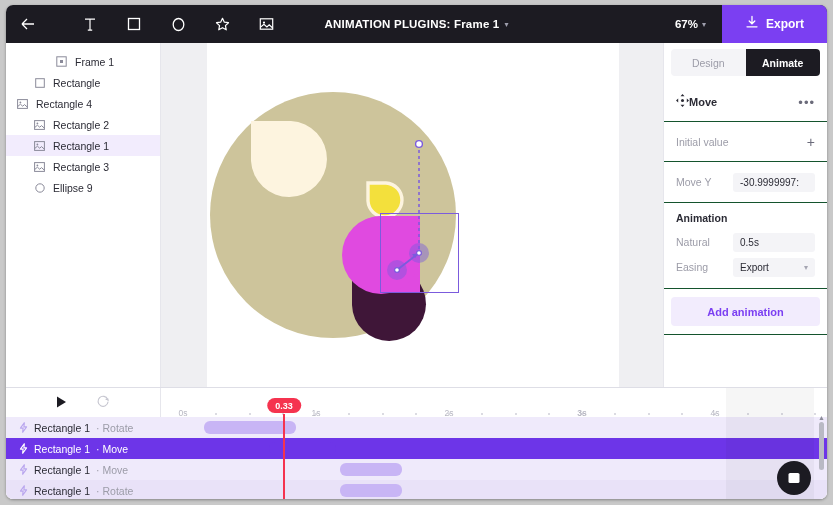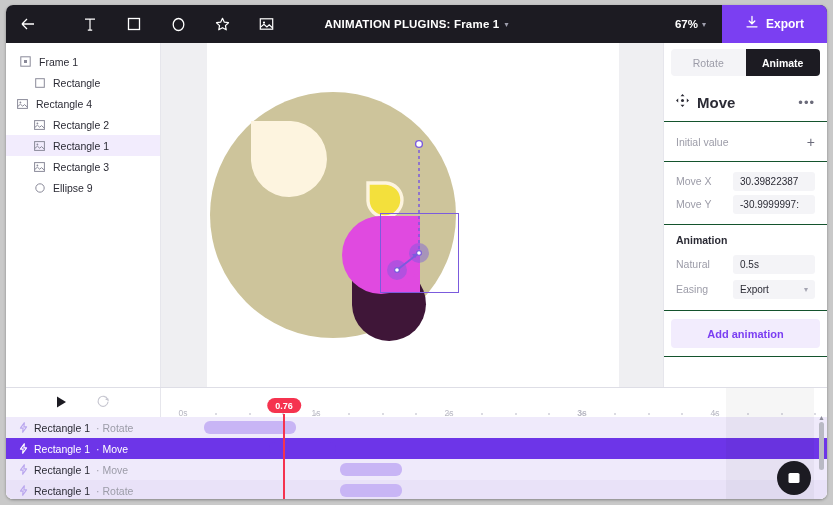--- a/index.html
+++ b/index.html
@@ -99,21 +99,21 @@
     flex: 1; display: flex; align-items: center; justify-content: center;
     font-size: 10.5px; cursor: pointer;
   }
   .tab.inactive { background: #f4f4f7; color: #9c9ca8; }
   .tab.active { background: #1c1b22; color: #fff; font-weight: bold; }
   .rsec { border-top: 1px solid #14532d; }
   #moverow {
     height: 38px; display: flex; align-items: center; padding: 0 12px;
     margin-top: 7px;
   }
-  #moverow .ttl { font-size: 15px; font-weight: bold; color: #2b2b35; margin-left: 8px; }
+  #moverow .ttl { font-size: 11px; font-weight: bold; color: #2b2b35; }
   #moverow .dots {
     margin-left: auto; color: #6b6b7a; font-size: 13px; letter-spacing: 1px;
     cursor: pointer; line-height: 1;
   }
   #initrow { height: 39px; display: flex; align-items: center; padding: 0 12px; }
   #initrow .lbl { font-size: 10.5px; color: #9c9ca8; }
   #initrow .plus { margin-left: auto; font-size: 14px; color: #6b6b7a; cursor: pointer; line-height: 1; }
   .proprow {
     height: 22px; display: flex; align-items: center; padding: 0 12px;
   }
@@ -278,21 +278,21 @@
           <svg width="14" height="14" viewBox="0 0 14 14" fill="none" stroke="#fff" stroke-width="1.3" stroke-linecap="round">
             <path d="M7 1.5v7M4.2 6l2.8 2.8L9.8 6M2 11.8h10"></path>
           </svg>
         </span>
         <span class="lbl">Export</span>
       </div>
     </div>
   </div>
 
   <div id="layers">
-      <div class="layer" style="padding-left: 13px;">
+      <div class="layer" style="padding-left: 13px; margin-left: 36px;">
         <span class="licon">
           <svg width="11" height="11" viewBox="0 0 11 11" fill="none" stroke="currentColor" stroke-width="1">
             <rect x="0.8" y="0.8" width="9.4" height="9.4"></rect>
             <rect x="4" y="4" width="3" height="3" fill="currentColor" stroke="none"></rect>
           </svg>
         </span>
         <span class="lname">Frame 1</span>
       </div>
       <div class="layer" style="padding-left: 27px;">
         <span class="licon">
@@ -379,21 +379,21 @@
         <circle cx="212" cy="210" r="2.4" fill="#fff" stroke="#7b5bdd" stroke-width="1.2"></circle>
         <circle cx="190" cy="227" r="2.4" fill="#fff" stroke="#7b5bdd" stroke-width="1.2"></circle>
       </svg>
 
       <div id="selbox"></div>
     </div>
   </div>
 
   <div id="rpanel">
     <div id="tabs">
-      <div class="tab inactive">Rotate</div>
+      <div class="tab inactive">Design</div>
       <div class="tab active">Animate</div>
     </div>
 
     <div class="rsec" style="border-top:none">
       <div id="moverow">
         <span>
           <svg width="13" height="13" viewBox="0 0 13 13" fill="#2b2b35">
             <path d="M6.5 0l2 2.2h-4zM6.5 13l-2-2.2h4zM0 6.5l2.2-2v4zM13 6.5l-2.2 2v-4z"></path>
             <circle cx="6.5" cy="6.5" r="1.5"></circle>
           </svg>
@@ -405,24 +405,20 @@
 
     <div class="rsec">
       <div id="initrow">
         <span class="lbl">Initial value</span>
         <span class="plus">+</span>
       </div>
     </div>
 
     <div class="rsec">
       <div id="propblock">
-        <div class="proprow">
-          <span class="k">Move X</span>
-          <span class="v">30.39822387</span>
-        </div>
         <div class="proprow" style="margin-top:1px">
           <span class="k">Move Y</span>
           <span class="v">-30.9999997:</span>
         </div>
       </div>
     </div>
 
     <div class="rsec">
       <div id="animblock">
         <div class="secttl">Animation</div>
@@ -543,21 +539,21 @@
               </svg>
             </span>
             <span class="rname">Rectangle 1</span>
             <span class="rprop">· Rotate</span>
           </div>
           <div class="rtrack">
             <div class="clip" style="left: 178.94px; width: 62.51px;"></div>
           </div>
         </div>
       </div>
-    <div id="playhead-badge" style="left: 278.08px;">0.76</div>
+    <div id="playhead-badge" style="left: 278.08px;">0.33</div>
     <div id="playhead-line" style="left: 277.38px;"></div>
     <div id="tl-shade"></div>
     <div id="vscroll">
       <span class="arw">▲</span>
       <div class="thumb"></div>
     </div>
     <div id="chatbubble">
       <svg width="16" height="16" viewBox="0 0 16 16" fill="#fff">
         <rect x="2.5" y="3" width="11" height="10" rx="1.6"></rect>
       </svg>

